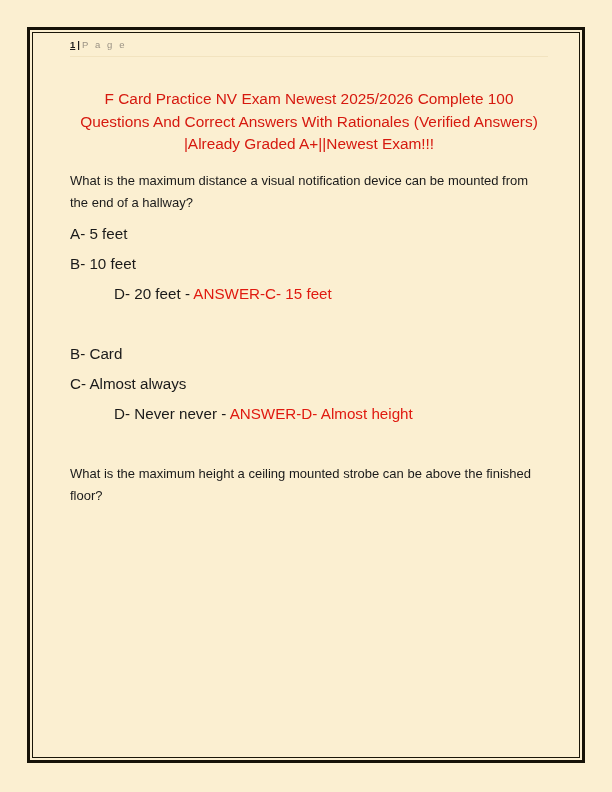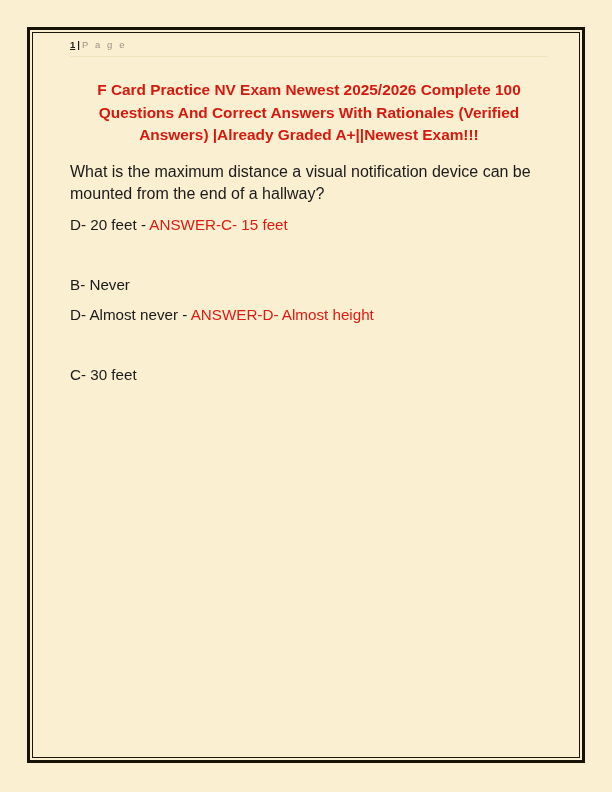--- a/index.html
+++ b/index.html
@@ -72,50 +72,51 @@
     font-weight: bold;
     padding: 0 2px;
   }
   .doc-header .pg-word {
     letter-spacing: 2.1px;
     color: #9a9284;
   }
 
   
   .doc-title {
-    margin: 22px 0 0 0;
+    margin: 31px 0 0 0;
     text-align: center;
     color: #d6190f;
-    font-weight: bold;
+    font-weight: normal;
     font-size: 15.4px;
     line-height: 22.5px;
     padding: 0 6px;
   }
 
   
   .qblock {
     margin-top: 16px;
   }
   .qblock:first-of-type {
     margin-top: 14px;
   }
   .q-stem {
-    font-size: 16px;
+    font-size: 13px;
     line-height: 22px;
     color: #1a1a1a;
     margin: 0 0 9px 0;
   }
   .q-option {
     font-size: 15.2px;
     line-height: 22px;
     color: #1a1a1a;
     margin: 0 0 8px 0;
   }
   .q-option:last-child {
     margin-bottom: 0;
+    margin-left: 44px;
   }
   .answer-text {
     color: #e01a10;
   }
   .block-gap {
     height: 22px;
   }
 </style>
 </head>
 <body>
@@ -128,28 +129,31 @@
 
       <div class="doc-header">
         <span class="pg-num">1</span><span class="pg-sep">|</span><span class="pg-word">P a g e</span>
       </div>
 
       <div class="doc-title">F Card Practice NV Exam Newest 2025/2026 Complete 100 Questions And Correct Answers With Rationales (Verified Answers) |Already Graded A+||Newest Exam!!!</div>
 
       <div id="questions-container">
           <div class="qblock">
             <p class="q-stem">What is the maximum distance a visual notification device can be mounted from the end of a hallway?</p>
+            <p class="q-option"><span>A- 5 feet</span></p>
+            <p class="q-option"><span>B- 10 feet</span></p>
             <p class="q-option"><span>D- 20 feet - </span><span class="answer-text">ANSWER-C- 15 feet</span></p>
           </div>
           <div class="block-gap"></div>
           <div class="qblock">
-            <p class="q-option"><span>B- Never</span></p>
-            <p class="q-option"><span>D- Almost never - </span><span class="answer-text">ANSWER-D- Almost height</span></p>
+            <p class="q-option"><span>B- Card</span></p>
+            <p class="q-option"><span>C- Almost always</span></p>
+            <p class="q-option"><span>D- Never never - </span><span class="answer-text">ANSWER-D- Almost height</span></p>
           </div>
           <div class="block-gap"></div>
           <div class="qblock">
-            <p class="q-option"><span>C- 30 feet</span></p>
+            <p class="q-stem">What is the maximum height a ceiling mounted strobe can be above the finished floor?</p>
           </div>
         </div>
 
     </div>
   </div>
 </div>
 
 </body></html>

